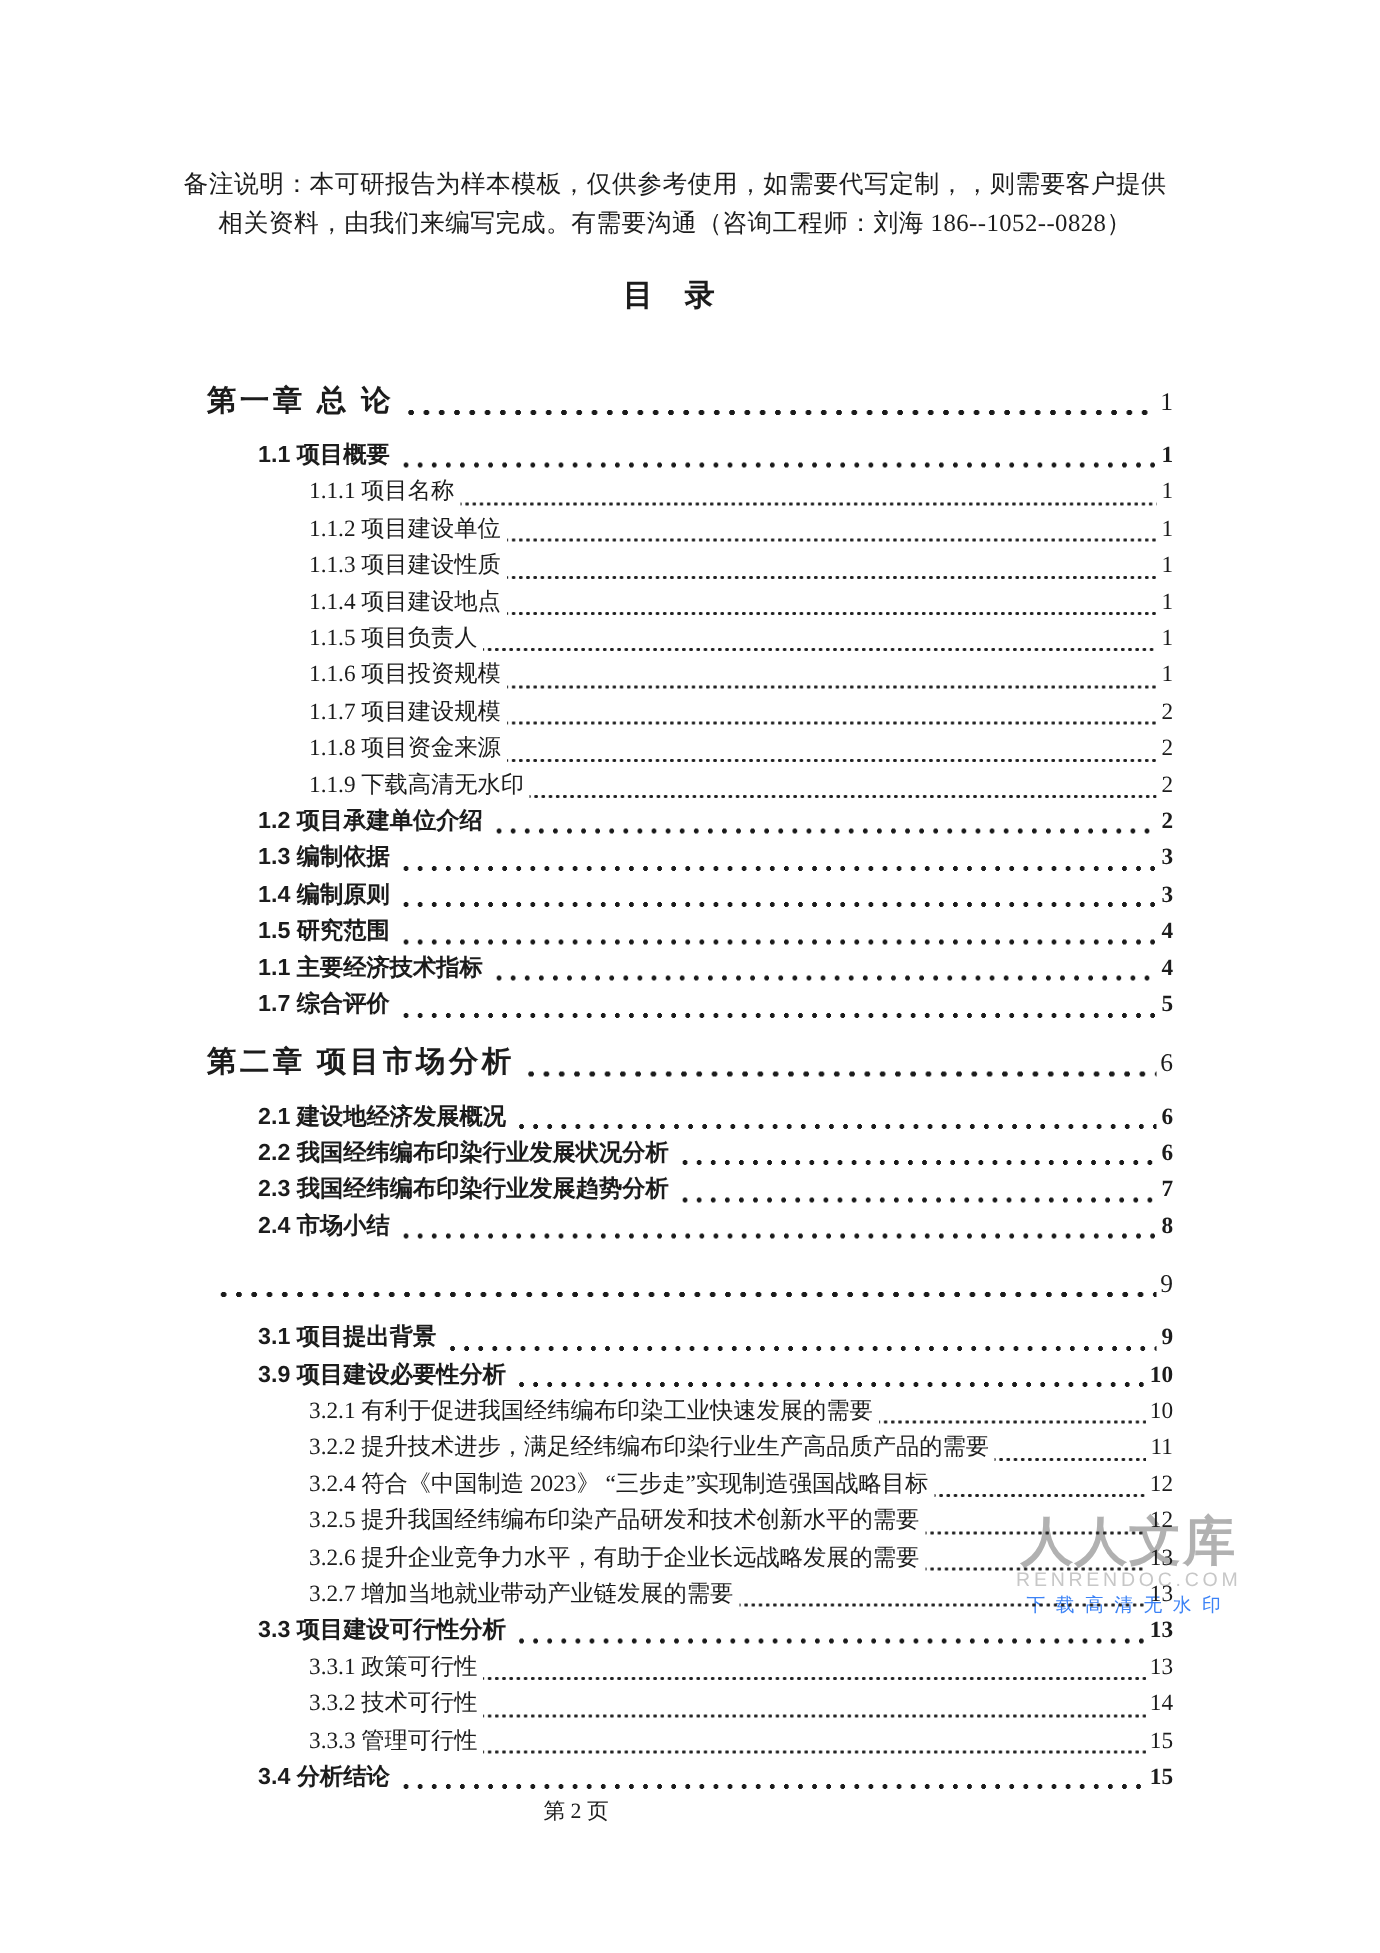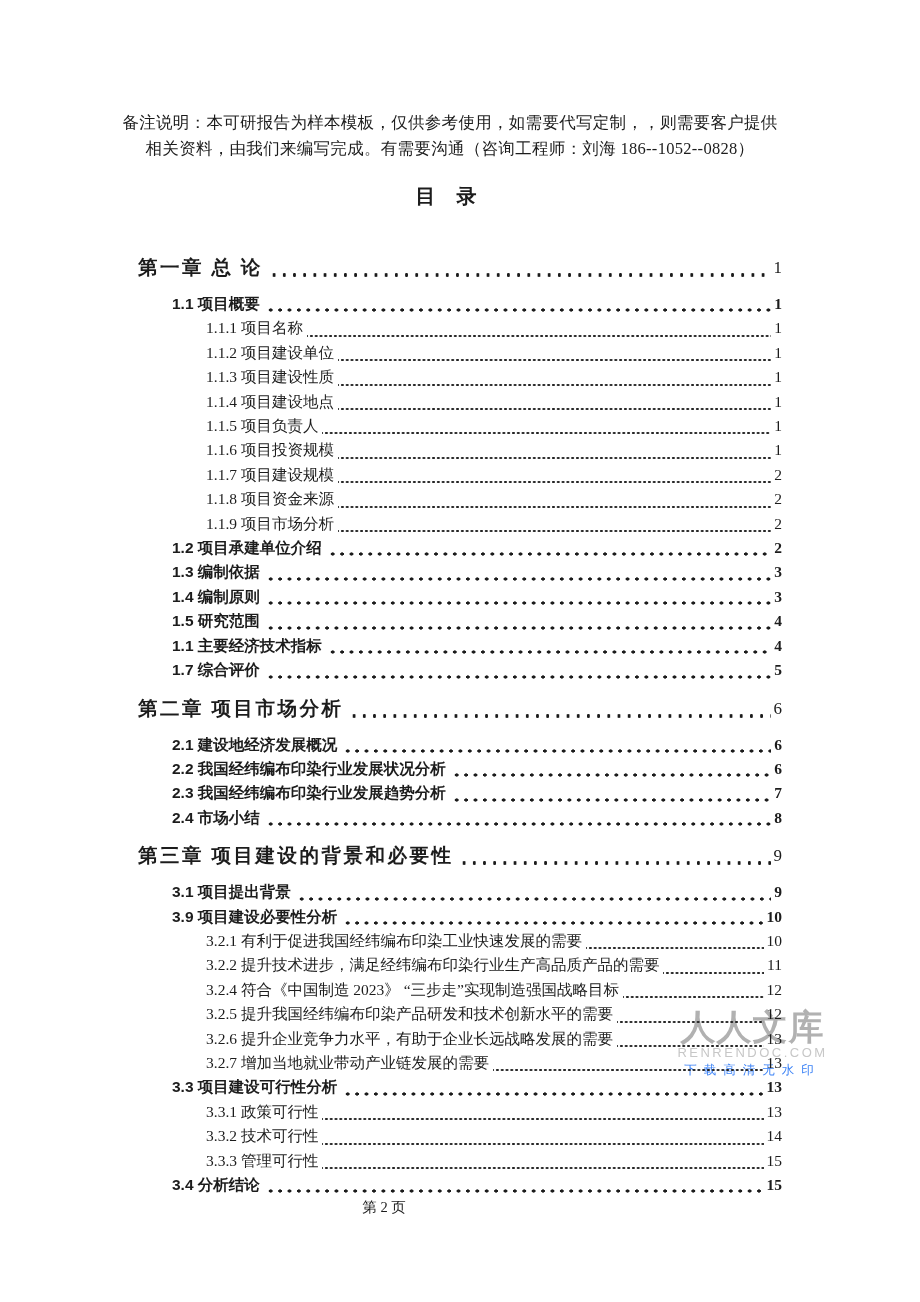--- a/index.html
+++ b/index.html
@@ -188,21 +188,21 @@
           <span class="lbl">1.1.7 项目建设规模</span>
           <span class="leader"></span>
           <span class="pg">2</span>
         </div>
         <div class="row lvl-subsection">
           <span class="lbl">1.1.8 项目资金来源</span>
           <span class="leader"></span>
           <span class="pg">2</span>
         </div>
         <div class="row lvl-subsection">
-          <span class="lbl">1.1.9 项目市场分析</span>
+          <span class="lbl">1.1.9 下载高清无水印</span>
           <span class="leader"></span>
           <span class="pg">2</span>
         </div>
         <div class="row lvl-section">
           <span class="lbl">1.2 项目承建单位介绍</span>
           <span class="leader"></span>
           <span class="pg">2</span>
         </div>
         <div class="row lvl-section">
           <span class="lbl">1.3 编制依据</span>
@@ -248,21 +248,20 @@
           <span class="lbl">2.3 我国经纬编布印染行业发展趋势分析</span>
           <span class="leader"></span>
           <span class="pg">7</span>
         </div>
         <div class="row lvl-section">
           <span class="lbl">2.4 市场小结</span>
           <span class="leader"></span>
           <span class="pg">8</span>
         </div>
         <div class="row lvl-chapter">
-          <span class="lbl">第三章 项目建设的背景和必要性</span>
           <span class="leader"></span>
           <span class="pg">9</span>
         </div>
         <div class="row lvl-section">
           <span class="lbl">3.1 项目提出背景</span>
           <span class="leader"></span>
           <span class="pg">9</span>
         </div>
         <div class="row lvl-section">
           <span class="lbl">3.9 项目建设必要性分析</span>

